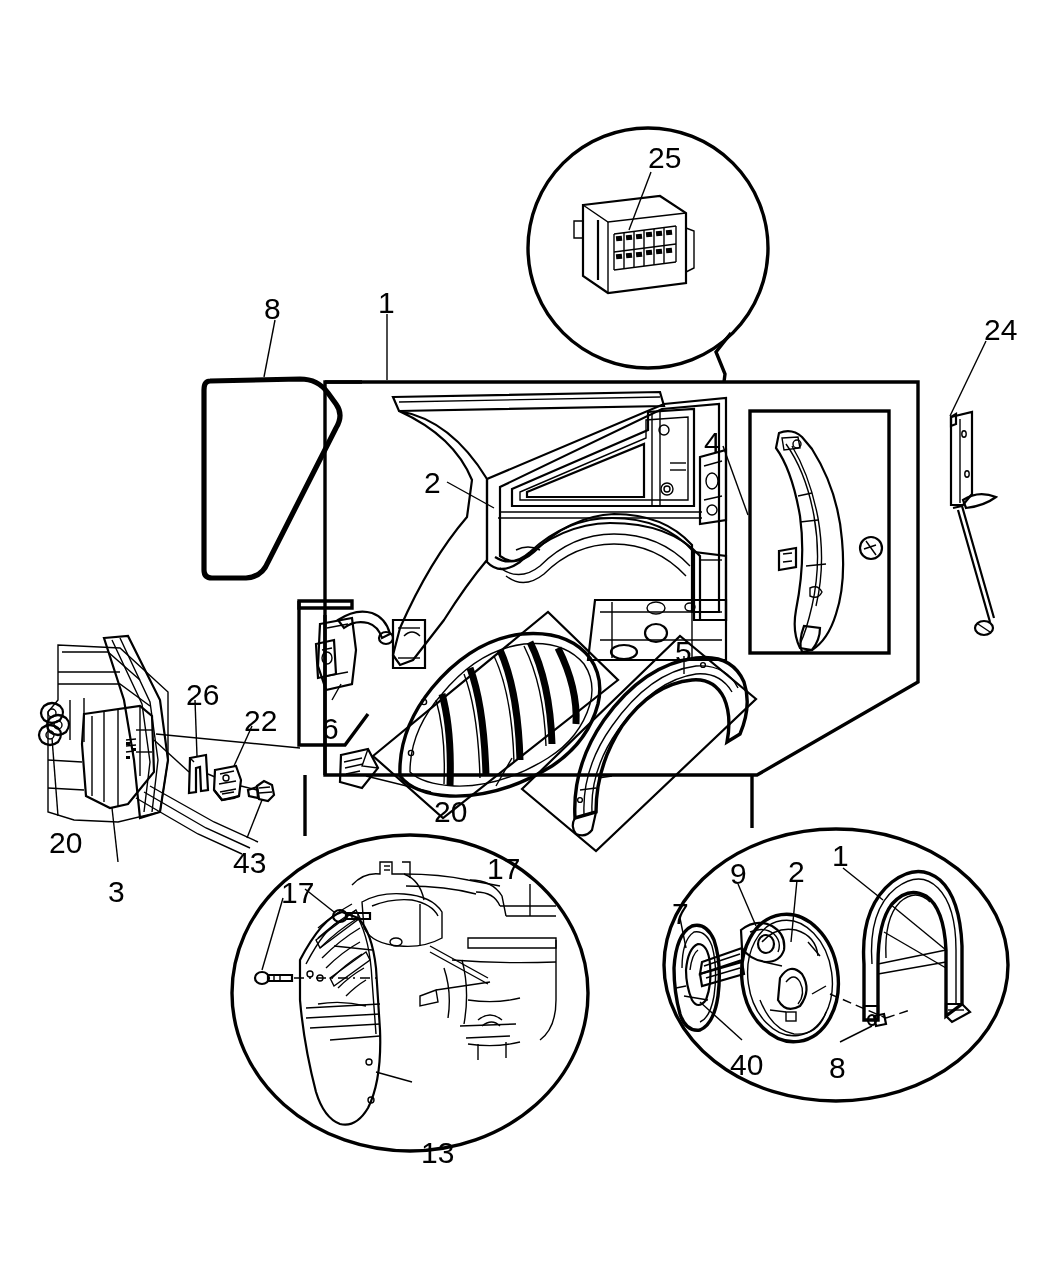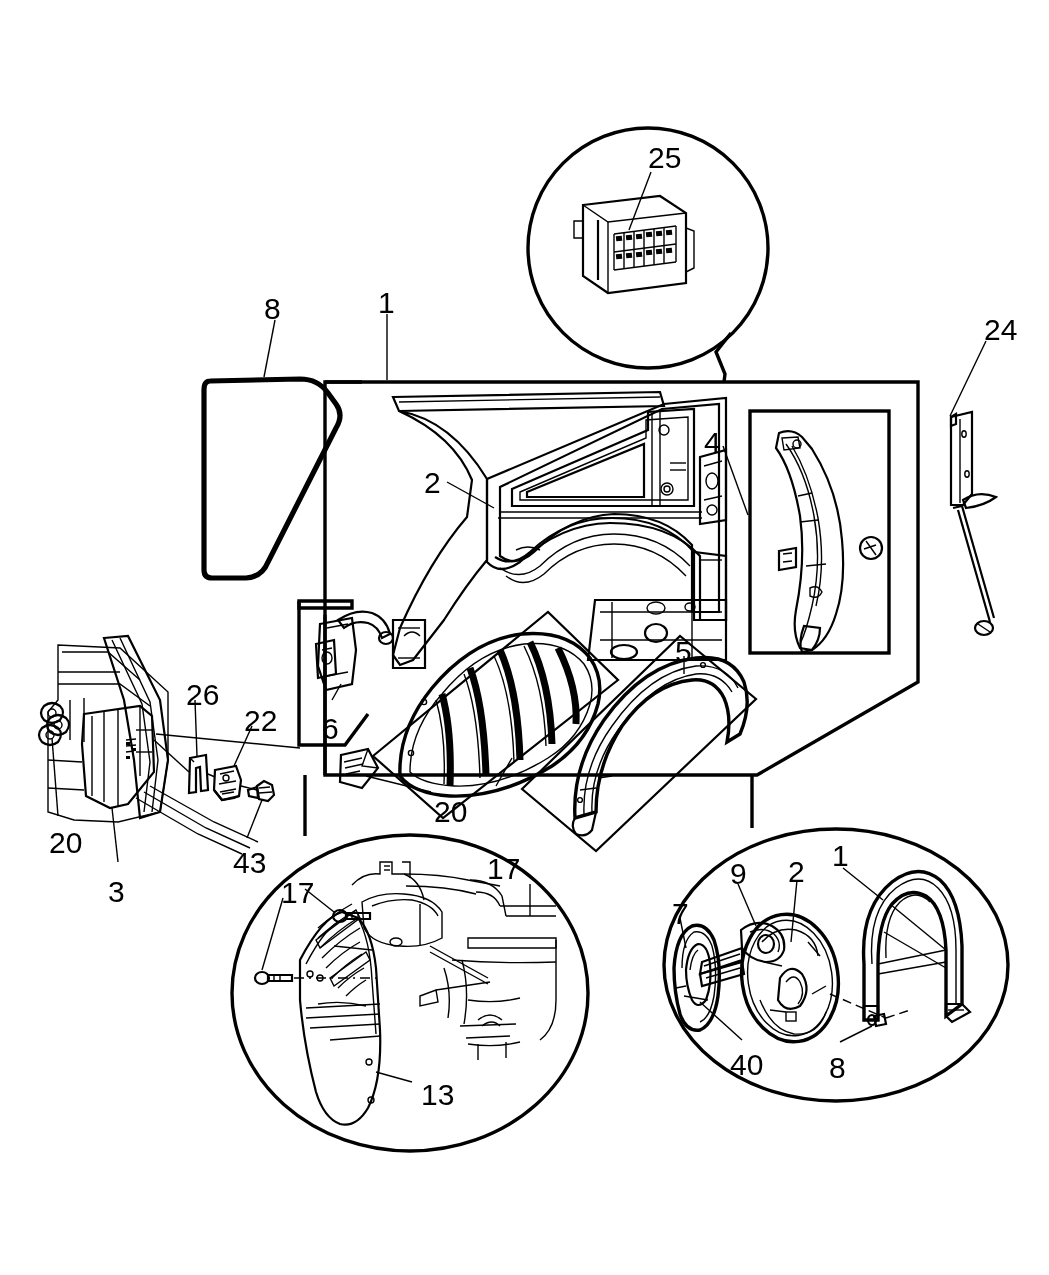--- a/index.html
+++ b/index.html
@@ -564,15 +564,15 @@
   <span class="callout" style="left:49px;top:828px">20</span>
   <span class="callout" style="left:233px;top:848px">43</span>
   <span class="callout" style="left:108px;top:877px">3</span>
   <span class="callout" style="left:832px;top:841px">1</span>
   <span class="callout" style="left:730px;top:859px">9</span>
   <span class="callout" style="left:788px;top:857px">2</span>
   <span class="callout" style="left:672px;top:899px">7</span>
   <span class="callout" style="left:281px;top:878px">17</span>
   <span class="callout" style="left:730px;top:1050px">40</span>
   <span class="callout" style="left:829px;top:1053px">8</span>
-  <span class="callout" style="left:421px;top:1080px">13</span>
+  <span class="callout" style="left:421px;top:1138px">13</span>
 
 </div>
 
 </body></html>

